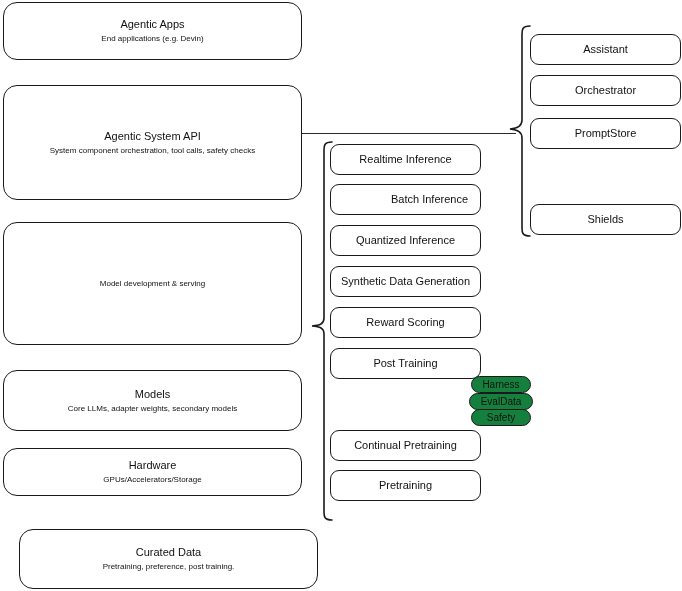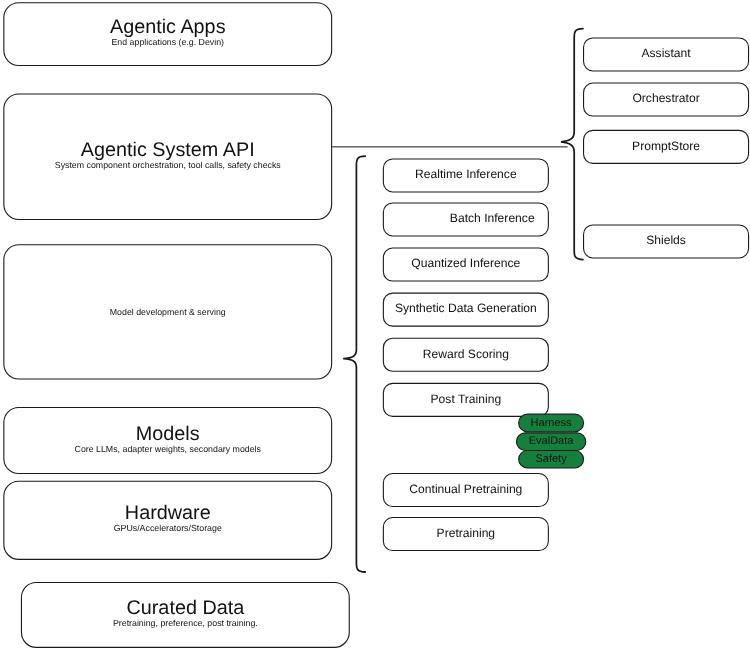--- a/index.html
+++ b/index.html
@@ -21,21 +21,21 @@
     border: 1.2px solid #1a1a1a;
     border-radius: 12px;
     background: #ffffff;
     display: flex;
     flex-direction: column;
     align-items: center;
     justify-content: center;
     text-align: center;
   }
   .box .title {
-    font-size: 18px;
+    font-size: 11px;
     color: #111111;
     line-height: 15px;
     white-space: nowrap;
   }
   .box .subtitle {
     font-size: 8px;
     color: #111111;
     line-height: 12px;
     margin-top: 1px;
     white-space: nowrap;
@@ -49,21 +49,21 @@
   
   .cap-box {
     height: 31px;
     border-radius: 9px;
     border-width: 1.3px;
   }
   .cap-box .title {
     font-size: 11px;
     line-height: 13px;
   }
-  .mid-box { left: 348px; width: 151px; }
+  .mid-box { left: 330px; width: 151px; }
   .right-box { left: 530px; width: 151px; }
 
   
   .pill {
     position: absolute;
     box-sizing: border-box;
     border: 1.2px solid #1a1a1a;
     border-radius: 14px;
     background: #15803d;
     height: 17px;
@@ -107,21 +107,21 @@
 
   <div class="box layer-box" style="top:222px;height:123px;">
     <div class="subtitle">Model development &amp; serving</div>
   </div>
 
   <div class="box layer-box" style="top:370px;height:61px;">
     <div class="title">Models</div>
     <div class="subtitle">Core LLMs, adapter weights, secondary models</div>
   </div>
 
-  <div class="box layer-box" style="top:437px;height:72px;">
+  <div class="box layer-box" style="top:448px;height:48px;">
     <div class="title">Hardware</div>
     <div class="subtitle">GPUs/Accelerators/Storage</div>
   </div>
 
   <div class="box layer-box" style="top:529px;height:60px;margin-left:16px;">
     <div class="title">Curated Data</div>
     <div class="subtitle">Pretraining, preference, post training.</div>
   </div>
 
   <div class="connector" style="left:302px;top:133px;width:214px;"></div>

